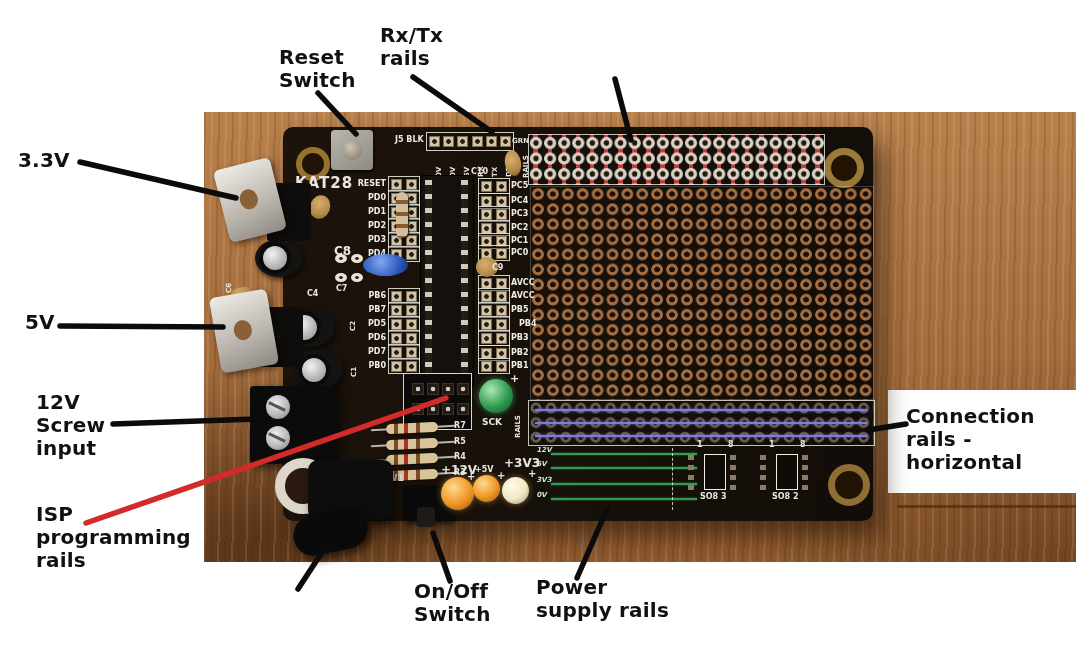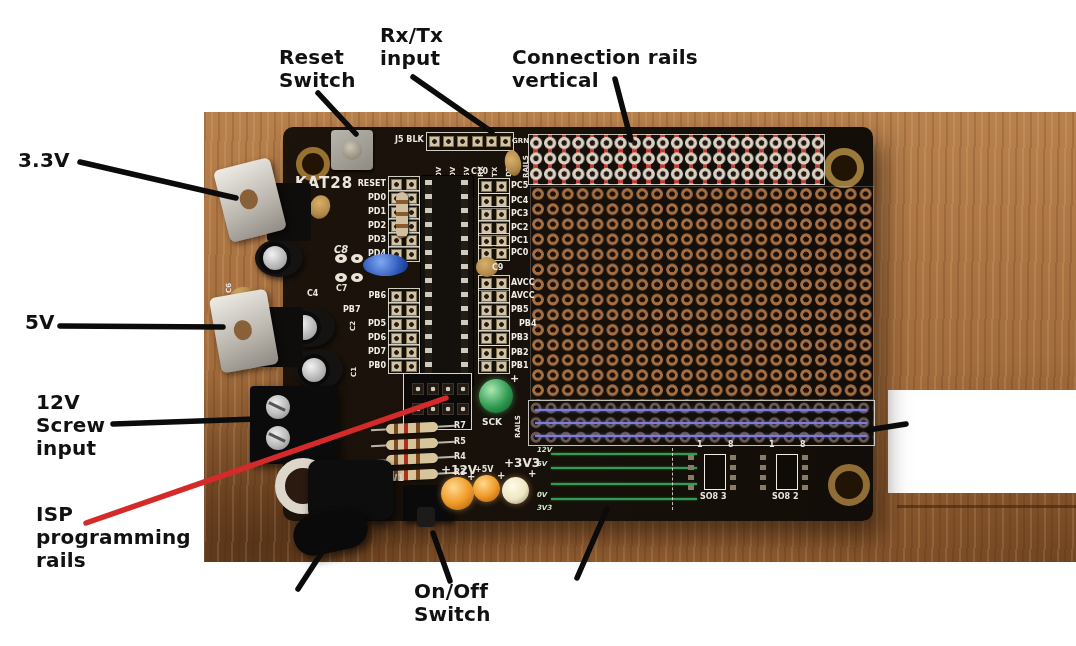--- a/index.html
+++ b/index.html
@@ -117,21 +117,21 @@
       <div class="blue-line" style="top: 21px; background: rgb(125, 125, 223);"></div>
       <div class="blue-line" style="top: 34px; background: rgb(125, 125, 223);"></div>
     </div>
     <div class="vlabel" style="left:231px;top:311px;">RAILS</div>
 
     <div id="greenRails" style="left:252px;top:319px;width:165px;height:70px;">
         <div class="grn-lab" style="left:2px;top:0px;">12V</div>
         <div class="green-line" style="left:16px;top:7px;width:146px;background:#2f9e52;"></div>
         <div class="grn-lab" style="left:2px;top:14px;">5V</div>
         <div class="green-line" style="left:16px;top:21px;width:146px;background:#2f9e52;"></div>
-        <div class="grn-lab" style="left:2px;top:30px;margin-top:28px;">3V3</div>
+        <div class="grn-lab" style="left:2px;top:30px;">3V3</div>
         <div class="green-line" style="left:16px;top:37px;width:146px;background:#2f9e52;"></div>
         <div class="grn-lab" style="left:2px;top:45px;">0V</div>
         <div class="green-line" style="left:16px;top:52px;width:146px;background:#2f9e52;"></div>
       </div>
     <div style="left:389px;top:321px;width:0;height:62px;border-left:1px dashed rgba(240,238,230,.8);"></div>
 
     <div id="so8area">
         <div class="silk" style="left:414px;top:313px;font-size:8px;">1</div>
         <div class="silk" style="left:445px;top:313px;font-size:8px;">8</div>
         <div class="so8-pads" style="left:405px;top:328px;"></div>
@@ -180,21 +180,21 @@
         <div class="pinlab" style="left:60px;top:122px;width:43px;text-align:right;">PD4</div>
         <div class="padbox" style="left:105px;top:119px;width:30px;height:14px;">
           <div class="pad" style="position:static;"></div>
           <div class="pad" style="position:static;"></div>
         </div>
         <div class="pinlab" style="left:60px;top:164px;width:43px;text-align:right;">PB6</div>
         <div class="padbox" style="left:105px;top:161px;width:30px;height:14px;">
           <div class="pad" style="position:static;"></div>
           <div class="pad" style="position:static;"></div>
         </div>
-        <div class="pinlab" style="left:60px;top:178px;width:43px;text-align:left;">PB7</div>
+        <div class="pinlab" style="left:60px;top:178px;width:43px;text-align:right;">PB7</div>
         <div class="padbox" style="left:105px;top:175px;width:30px;height:14px;">
           <div class="pad" style="position:static;"></div>
           <div class="pad" style="position:static;"></div>
         </div>
         <div class="pinlab" style="left:60px;top:192px;width:43px;text-align:right;">PD5</div>
         <div class="padbox" style="left:105px;top:189px;width:30px;height:14px;">
           <div class="pad" style="position:static;"></div>
           <div class="pad" style="position:static;"></div>
         </div>
         <div class="pinlab" style="left:60px;top:206px;width:43px;text-align:right;">PD6</div>
@@ -325,21 +325,21 @@
         <div class="silk" style="left:214px;top:343px;font-size:10px;">+</div>
         <div style="left:219px;top:350px;width:27px;height:27px;border-radius:50%;background:radial-gradient(circle at 38% 32%,#fffbe8,#efe6c2 55%,#8f8f72);box-shadow:0 0 6px rgba(255,190,90,.45);"></div>
         <div class="silk" style="left:221px;top:329px;font-size:12px;">+3V3</div>
         <div class="silk" style="left:245px;top:341px;font-size:10px;">+</div>
       </div>
 
     <div class="tan" style="left:27px;top:68px;width:20px;height:24px;transform:rotate(20deg);"></div>
     <div style="left:113px;top:65px;width:12px;height:46px;border-radius:6px;background:repeating-linear-gradient(180deg,#d0bfa0 0 8px,#8a5a2a 8px 12px);box-shadow:1px 1px 2px #000;"></div>
     <div class="tan" style="left:80px;top:127px;width:45px;height:22px;background:radial-gradient(circle at 40% 35%,#7fa8f0,#2a55b8 65%,#16306e);"></div>
 
-    <div class="silk" style="left:51px;top:117px;font-size:10px;font-style:italic;">C8</div>
+    <div class="silk" style="left:51px;top:117px;font-size:12px;">C8</div>
     <div class="oval" style="left:52px;top:127px;"></div>
     <div class="oval" style="left:68px;top:127px;"></div>
     <div class="oval" style="left:52px;top:146px;"></div>
     <div class="oval" style="left:68px;top:146px;"></div>
     <div class="silk" style="left:53px;top:157px;font-size:8px;">C7</div>
 
     <div class="tan" style="left:193px;top:130px;width:22px;height:20px;"></div>
     <div class="silk" style="left:209px;top:136px;font-size:8px;">C9</div>
 
     <div class="elec" style="left:-28px;top:112px;width:48px;height:38px;"></div>
@@ -388,26 +388,29 @@
       <line x1="450" y1="581" x2="433" y2="533"></line>
       <line x1="577" y1="578" x2="607" y2="509"></line>
       <line x1="868" y1="430" x2="906" y2="424"></line>
     </g>
     <line x1="86" y1="523" x2="446" y2="398" stroke="#d42a2a" stroke-width="5.5" stroke-linecap="round"></line>
   </svg>
 
   <div class="ann" style="left:279px;top:46px;">Reset
 Switch</div>
   <div class="ann" style="left:380px;top:24px;">Rx/Tx
-input</div>
-  <div class="ann" style="left:512px;top:46px;">Connection rails
-vertical</div>
+rails</div>
   <div class="ann" style="left:18px;top:149px;">3.3V</div>
   <div class="ann" style="left:25px;top:311px;">5V</div>
   <div class="ann" style="left:36px;top:391px;">12V
 Screw
 input</div>
   <div class="ann" style="left:36px;top:503px;">ISP
 programming
 rails</div>
   <div class="ann" style="left:414px;top:580px;">On/Off
 Switch</div>
+  <div class="ann" style="left:536px;top:576px;">Power
+supply rails</div>
+  <div class="ann" style="left:906px;top:405px;">Connection
+rails -
+horizontal</div>
 </div>
 
 </body></html>

